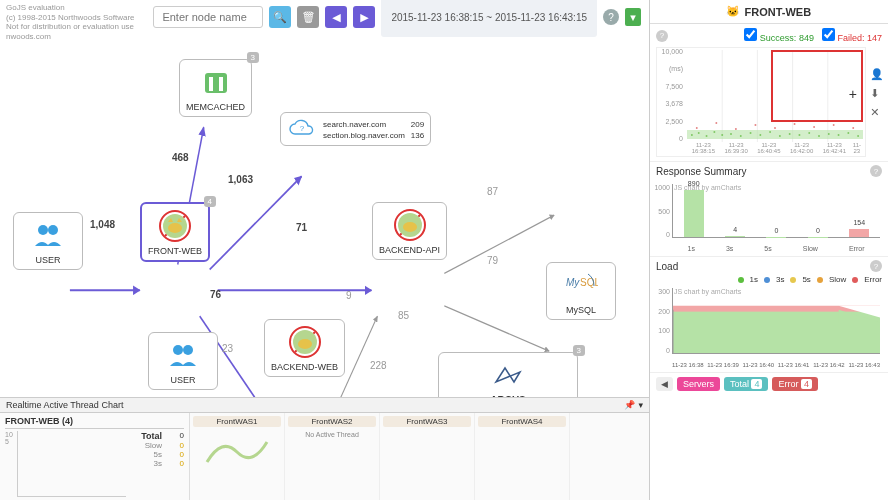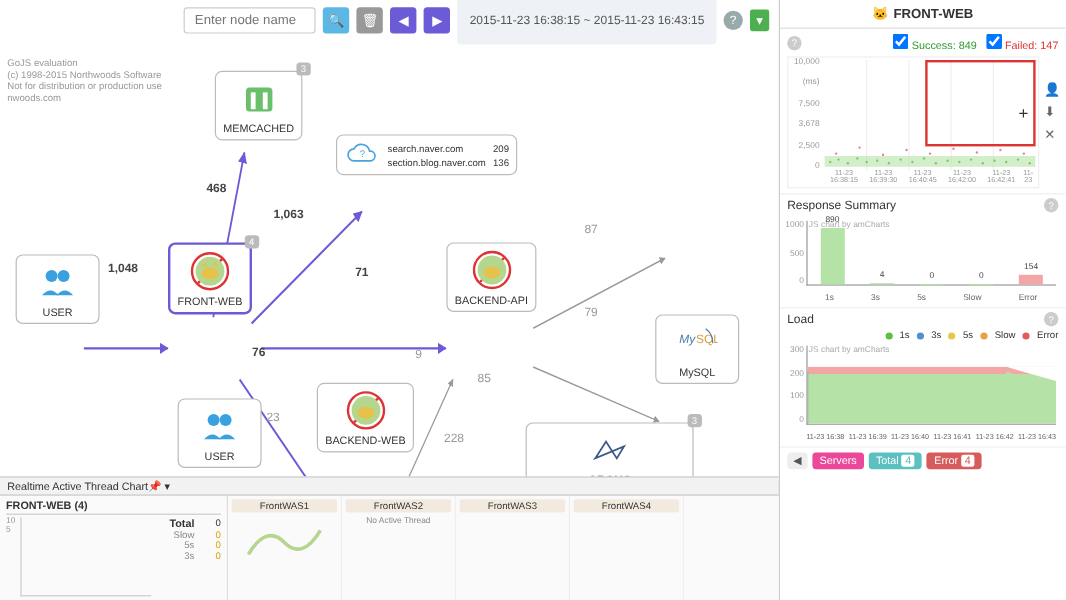--- a/index.html
+++ b/index.html
@@ -1,20 +1,20 @@
 <!DOCTYPE html>
 <html><head>
 <meta charset="utf-8">
 <style>
 * { box-sizing: border-box; margin: 0; padding: 0; }
 body { font-family: Arial, Helvetica, sans-serif; font-size: 11px; color: #333; width: 888px; height: 500px; overflow: hidden; background: #fff; }
 .app { display: flex; height: 100%; }
 .main { flex: 1; display: flex; flex-direction: column; position: relative; border-right: 1px solid #ccc; }
 .side { width: 238px; display: flex; flex-direction: column; background: #fff; overflow: hidden; }
-.copy { position: absolute; top: 3px; left: 6px; font-size: 8px; color: #999; line-height: 1.2; z-index: 5; margin-top: 45px; }
+.copy { position: absolute; top: 3px; left: 6px; font-size: 8px; color: #999; line-height: 1.2; z-index: 5; }
 .topbar { display: flex; align-items: center; gap: 6px; padding: 5px 8px; justify-content: flex-end; height: 34px; }
 .input { border: 1px solid #ccc; border-radius: 3px; padding: 4px 8px; font-size: 11px; width: 110px; }
 .ibtn { width: 22px; height: 22px; background: #5bb8e6; color: #fff; border: none; border-radius: 3px; display: flex; align-items: center; justify-content: center; cursor: pointer; font-size: 11px; }
 .ibtn.purple { background: #6b5bd6; }
 .timerange { background: #eef1f5; border-radius: 3px; padding: 14px 10px; font-size: 10px; color: #555; }
 .help { width: 16px; height: 16px; background: #9aa; border-radius: 50%; color: #fff; display: flex; align-items: center; justify-content: center; font-size: 10px; cursor: pointer; }
 .down-tog { width: 16px; height: 18px; background: #4caf50; color: #fff; display: flex; align-items: center; justify-content: center; cursor: pointer; border-radius: 2px; }
 .canvas { flex: 1; position: relative; overflow: hidden; }
 .node { position: absolute; display: flex; flex-direction: column; align-items: center; }
 .nbox { border: 1px solid #bbb; border-radius: 6px; padding: 4px 6px; background: #fff; display: flex; flex-direction: column; align-items: center; min-width: 70px; position: relative; }
@@ -22,21 +22,21 @@
 .nbox .badge { position: absolute; top: -8px; right: -8px; background: #bbb; color: #fff; border-radius: 3px; padding: 1px 4px; font-size: 8px; }
 .nic { width: 36px; height: 36px; display: flex; align-items: center; justify-content: center; }
 .nlabel { font-size: 9px; margin-top: 2px; text-align: center; }
 .edge-lbl { position: absolute; font-size: 10px; font-weight: bold; color: #444; }
 svg.net { position: absolute; inset: 0; width: 100%; height: 100%; pointer-events: none; }
 .cloud-box { position: absolute; border: 1px solid #bbb; border-radius: 6px; padding: 4px 6px; background: #fff; font-size: 9px; display: flex; gap: 6px; align-items: flex-end; }
 .cloud-box .cic { width: 30px; height: 24px; }
 .cloud-box .list { font-size: 8px; line-height: 1.3; }
 .greenbar { position: absolute; left: 0; right: 0; bottom: 88px; height: 12px; background: #6bbf4b; cursor: pointer; display: flex; align-items: center; justify-content: flex-end; padding-right: 6px; color: #fff; }
 .thread { position: absolute; left: 0; right: 0; bottom: 0; height: 88px; display: flex; background: #fafafa; border-top: 1px solid #ccc; }
-.th-head { position: absolute; left: 0; top: -16px; background: #f2f2f2; width: 100%; height: 16px; font-size: 9px; padding: 2px 6px; border-top: 1px solid #ccc; border-bottom: 1px solid #ccc; display: flex; align-items: center; }
+.th-head { position: absolute; left: 0; top: -16px; background: #f2f2f2; width: 100%; height: 16px; font-size: 9px; padding: 2px 6px; border-top: 1px solid #ccc; border-bottom: 1px solid #ccc; display: flex; align-items: center; justify-content: space-between; }
 .th-left { width: 190px; border-right: 1px solid #ddd; padding: 3px 5px; font-size: 9px; display: flex; flex-direction: column; }
 .th-title { font-weight: bold; border-bottom: 1px solid #ccc; padding-bottom: 2px; margin-bottom: 2px; }
 .th-row { display: flex; justify-content: flex-end; gap: 10px; font-size: 8px; }
 .th-row .k { width: 32px; text-align: right; color: #888; }
 .th-row .v { width: 12px; color: #d9a400; text-align: right; }
 .th-row.total .k { font-weight: bold; color: #333; font-size: 9px; }
 .th-row.total .v { color: #333; }
 .th-slot { width: 95px; border-right: 1px solid #eee; padding: 3px; display: flex; flex-direction: column; align-items: center; }
 .th-slot-h { font-size: 8px; background: #f2eadf; width: 100%; text-align: center; padding: 1px 0; border-radius: 2px; }
 .th-idle { font-size: 7px; color: #888; margin-top: 4px; }
@@ -77,21 +77,21 @@
 .grid-v { stroke:#eee; stroke-width:1; }
 </style>
 </head>
 <body>
 
 <div class="app">
   <div class="main">
     <div class="copy">
       <div>GoJS evaluation</div>
       <div>(c) 1998-2015 Northwoods Software</div>
-      <div>Not for distribution or production use</div>
+      <div>Not for distribution or evaluation use</div>
       <div>nwoods.com</div>
     </div>
     <div class="topbar">
       <input class="input" placeholder="Enter node name" style="">
       <button class="ibtn">
           <span>🔍</span>
         </button>
       <button class="ibtn" style="background:#999">
           <span>🗑</span>
         </button>

